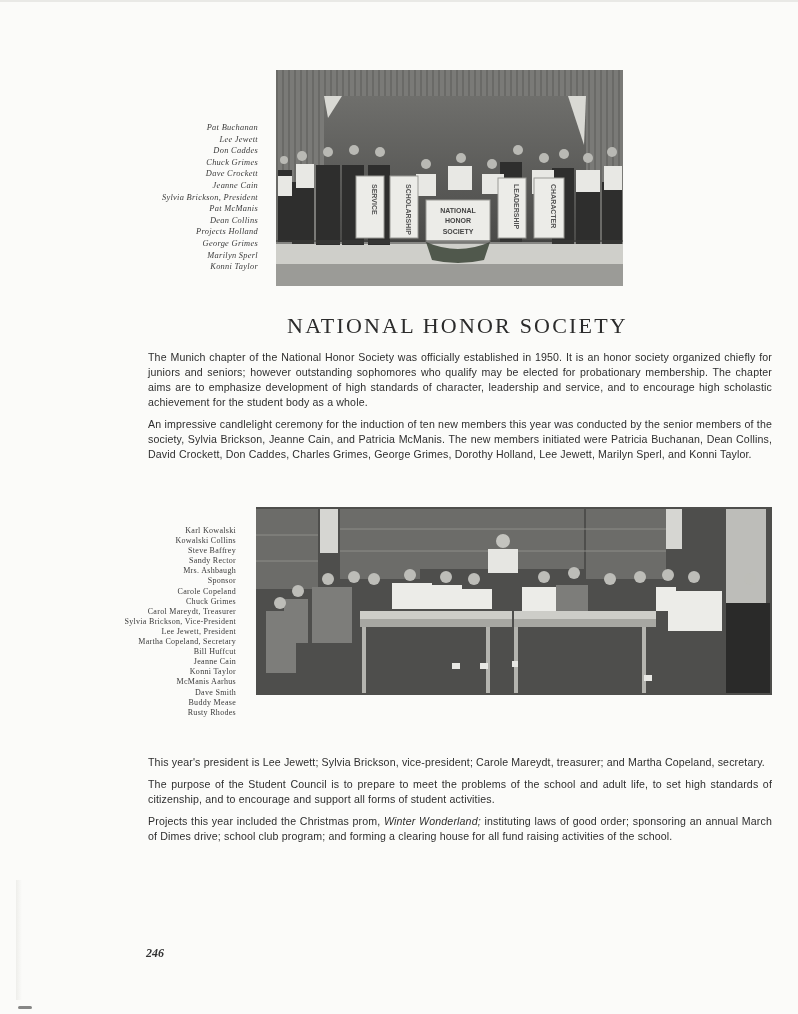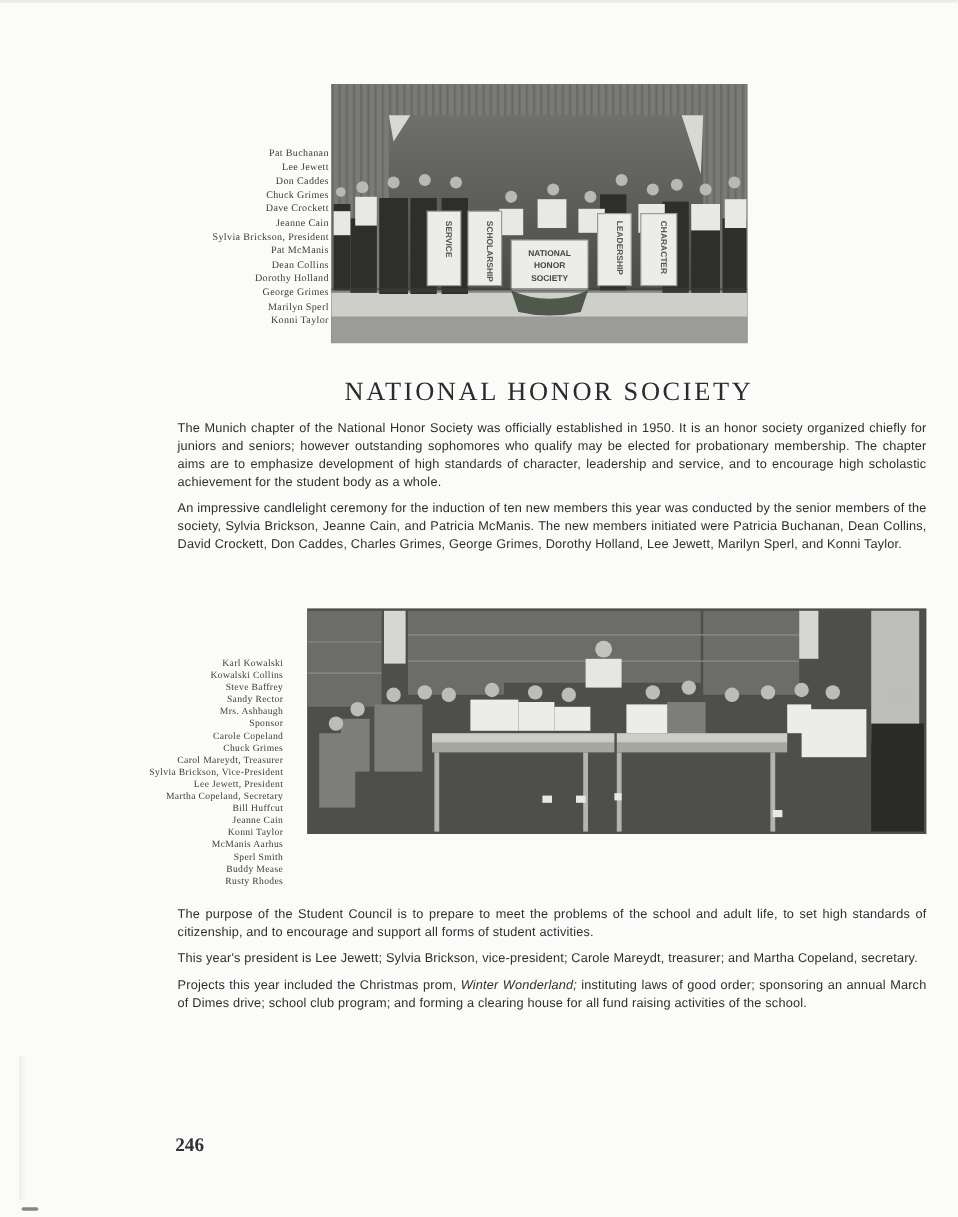--- a/index.html
+++ b/index.html
@@ -10,22 +10,22 @@
       color: #2a2a2a;
     }
     .page { position: absolute; inset: 0; }
     .top-edge { position: absolute; left: 0; right: 0; top: 0; height: 2px; background: #e9e9e6; }
     .caption-list {
       position: absolute; text-align: right;
       font-family: "Liberation Serif", serif;
       font-size: 8.4px; line-height: 11.6px; color: #3a3a3a; letter-spacing: 0.3px;
     }
     .caption-list div { white-space: nowrap; }
-    #nhs-captions { left: 116px; top: 122px; width: 158px; }
-    #sc-captions { left: 60px; top: 548px; width: 176px; line-height: 10.1px; font-size: 8px; }
+    #nhs-captions { left: 100px; top: 122px; width: 158px; font-style: italic; }
+    #sc-captions { left: 60px; top: 526px; width: 176px; line-height: 10.1px; font-size: 8px; }
 
     .photo { position: absolute; overflow: hidden; }
     #nhs-photo { left: 276px; top: 70px; width: 347px; height: 216px; background: #8d8d8a; }
     #sc-photo { left: 256px; top: 507px; width: 516px; height: 188px; background: #5b5b59; }
 
     .heading {
       position: absolute; left: 0; width: 798px; text-align: center;
       font-family: "Liberation Serif", serif; font-weight: normal;
       letter-spacing: 2.2px; color: #2b2b2b; margin: 0;
     }
@@ -37,22 +37,22 @@
       font-family: Liberation Sans, sans-serif; font-size: 10.6px; line-height: 15px;
       text-align: justify; color: #2e2e2e; letter-spacing: 0.15px;
     }
     .body-text p { margin: 0 0 7px 0; }
     #nhs-text { top: 350px; }
     #sc-text { top: 755px; }
     .ital { font-style: italic; }
 
     #page-number {
       position: absolute; left: 146px; top: 946px;
-      font-family: "Liberation Serif", serif; font-weight: bold;
-      font-size: 16px; color: #333;
+      font-family: "Liberation Serif", serif; font-style: italic; font-weight: bold;
+      font-size: 12px; color: #333;
     }
     .corner-mark { position: absolute; left: 18px; top: 1006px; width: 14px; height: 3px; background: #555; border-radius: 2px; opacity: .7; }
     .left-shadow { position: absolute; left: 16px; top: 880px; width: 6px; height: 120px; background: linear-gradient(to right, #eeeeeb, #fbfbf9); }
   </style>
 </head>
 <body>
 
 <div class="page">
   <div class="top-edge"></div>
   <div class="left-shadow"></div>
@@ -60,21 +60,21 @@
   <div id="nhs-captions" class="caption-list">
     <div>Pat Buchanan</div>
     <div>Lee Jewett</div>
     <div>Don Caddes</div>
     <div>Chuck Grimes</div>
     <div>Dave Crockett</div>
     <div>Jeanne Cain</div>
     <div>Sylvia Brickson, President</div>
     <div>Pat McManis</div>
     <div>Dean Collins</div>
-    <div>Dorothy Holland</div>
+    <div>Projects Holland</div>
     <div>George Grimes</div>
     <div>Marilyn Sperl</div>
     <div>Konni Taylor</div>
   </div>
 
   <div id="nhs-photo" class="photo" title="Honor society members standing on stage behind banners">
     <svg width="347" height="216" viewBox="0 0 347 216">
       <defs>
         <linearGradient id="curt" x1="0" y1="0" x2="0" y2="1">
           <stop offset="0" stop-color="#6f6f6c"></stop>
@@ -169,21 +169,21 @@
     <div>Carole Copeland</div>
     <div>Chuck Grimes</div>
     <div>Carol Mareydt, Treasurer</div>
     <div>Sylvia Brickson, Vice-President</div>
     <div>Lee Jewett, President</div>
     <div>Martha Copeland, Secretary</div>
     <div>Bill Huffcut</div>
     <div>Jeanne Cain</div>
     <div>Konni Taylor</div>
     <div>McManis Aarhus</div>
-    <div>Sperl Smith</div>
+    <div>Dave Smith</div>
     <div>Buddy Mease</div>
     <div>Rusty Rhodes</div>
   </div>
 
   <div id="sc-photo" class="photo" title="Student council members seated around library tables">
     <svg width="516" height="188" viewBox="0 0 516 188">
       <rect width="516" height="188" fill="#4e4e4c"></rect>
 
       <g fill="#6c6c69">
         <rect x="0" y="2" width="62" height="80"></rect>
@@ -251,20 +251,20 @@
           <rect x="196" y="156" width="8" height="6"></rect>
           <rect x="224" y="156" width="8" height="6"></rect>
           <rect x="256" y="154" width="6" height="6"></rect>
           <rect x="388" y="168" width="8" height="6"></rect>
         </g>
     </svg>
   </div>
 
 
   <div id="sc-text" class="body-text">
+    <p>This year's president is Lee Jewett; Sylvia Brickson, vice-president; Carole Mareydt, treasurer; and Martha Copeland, secretary.</p>
     <p>The purpose of the Student Council is to prepare to meet the problems of the school and adult life, to set high standards of citizenship, and to encourage and support all forms of student activities.</p>
-    <p>This year's president is Lee Jewett; Sylvia Brickson, vice-president; Carole Mareydt, treasurer; and Martha Copeland, secretary.</p>
     <p><span>Projects this year included the Christmas prom, </span><span class="ital">Winter Wonderland;</span><span> instituting laws of good order; sponsoring an annual March of Dimes drive; school club program; and forming a clearing house for all fund raising activities of the school.</span></p>
   </div>
 
   <div id="page-number">246</div>
   <div class="corner-mark"></div>
 </div>
 
 </body></html>

